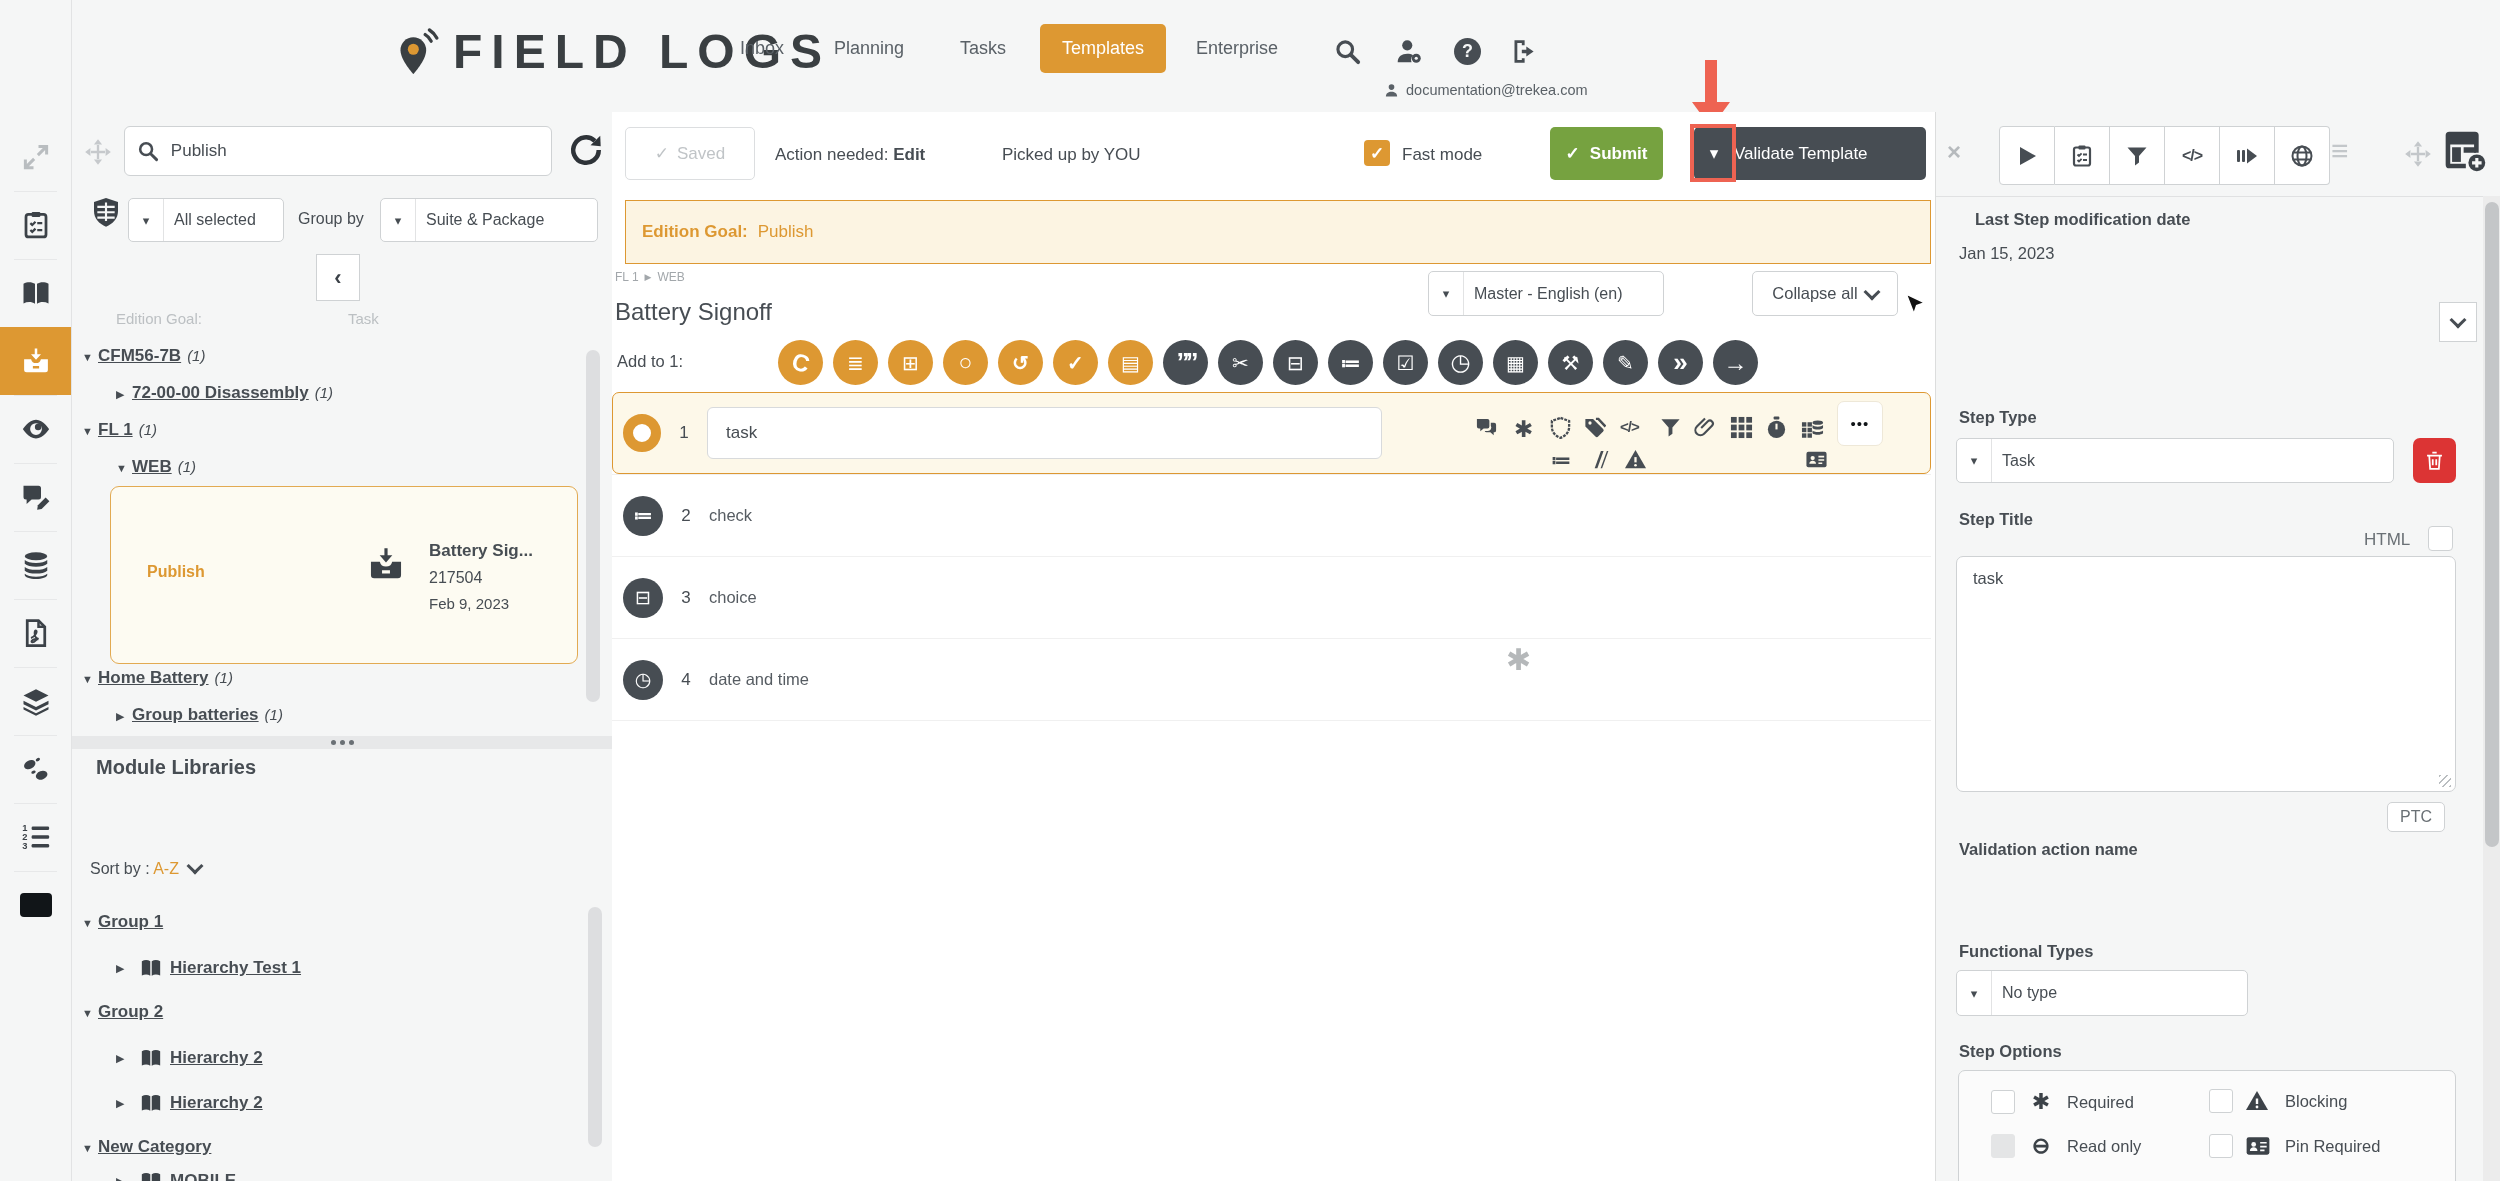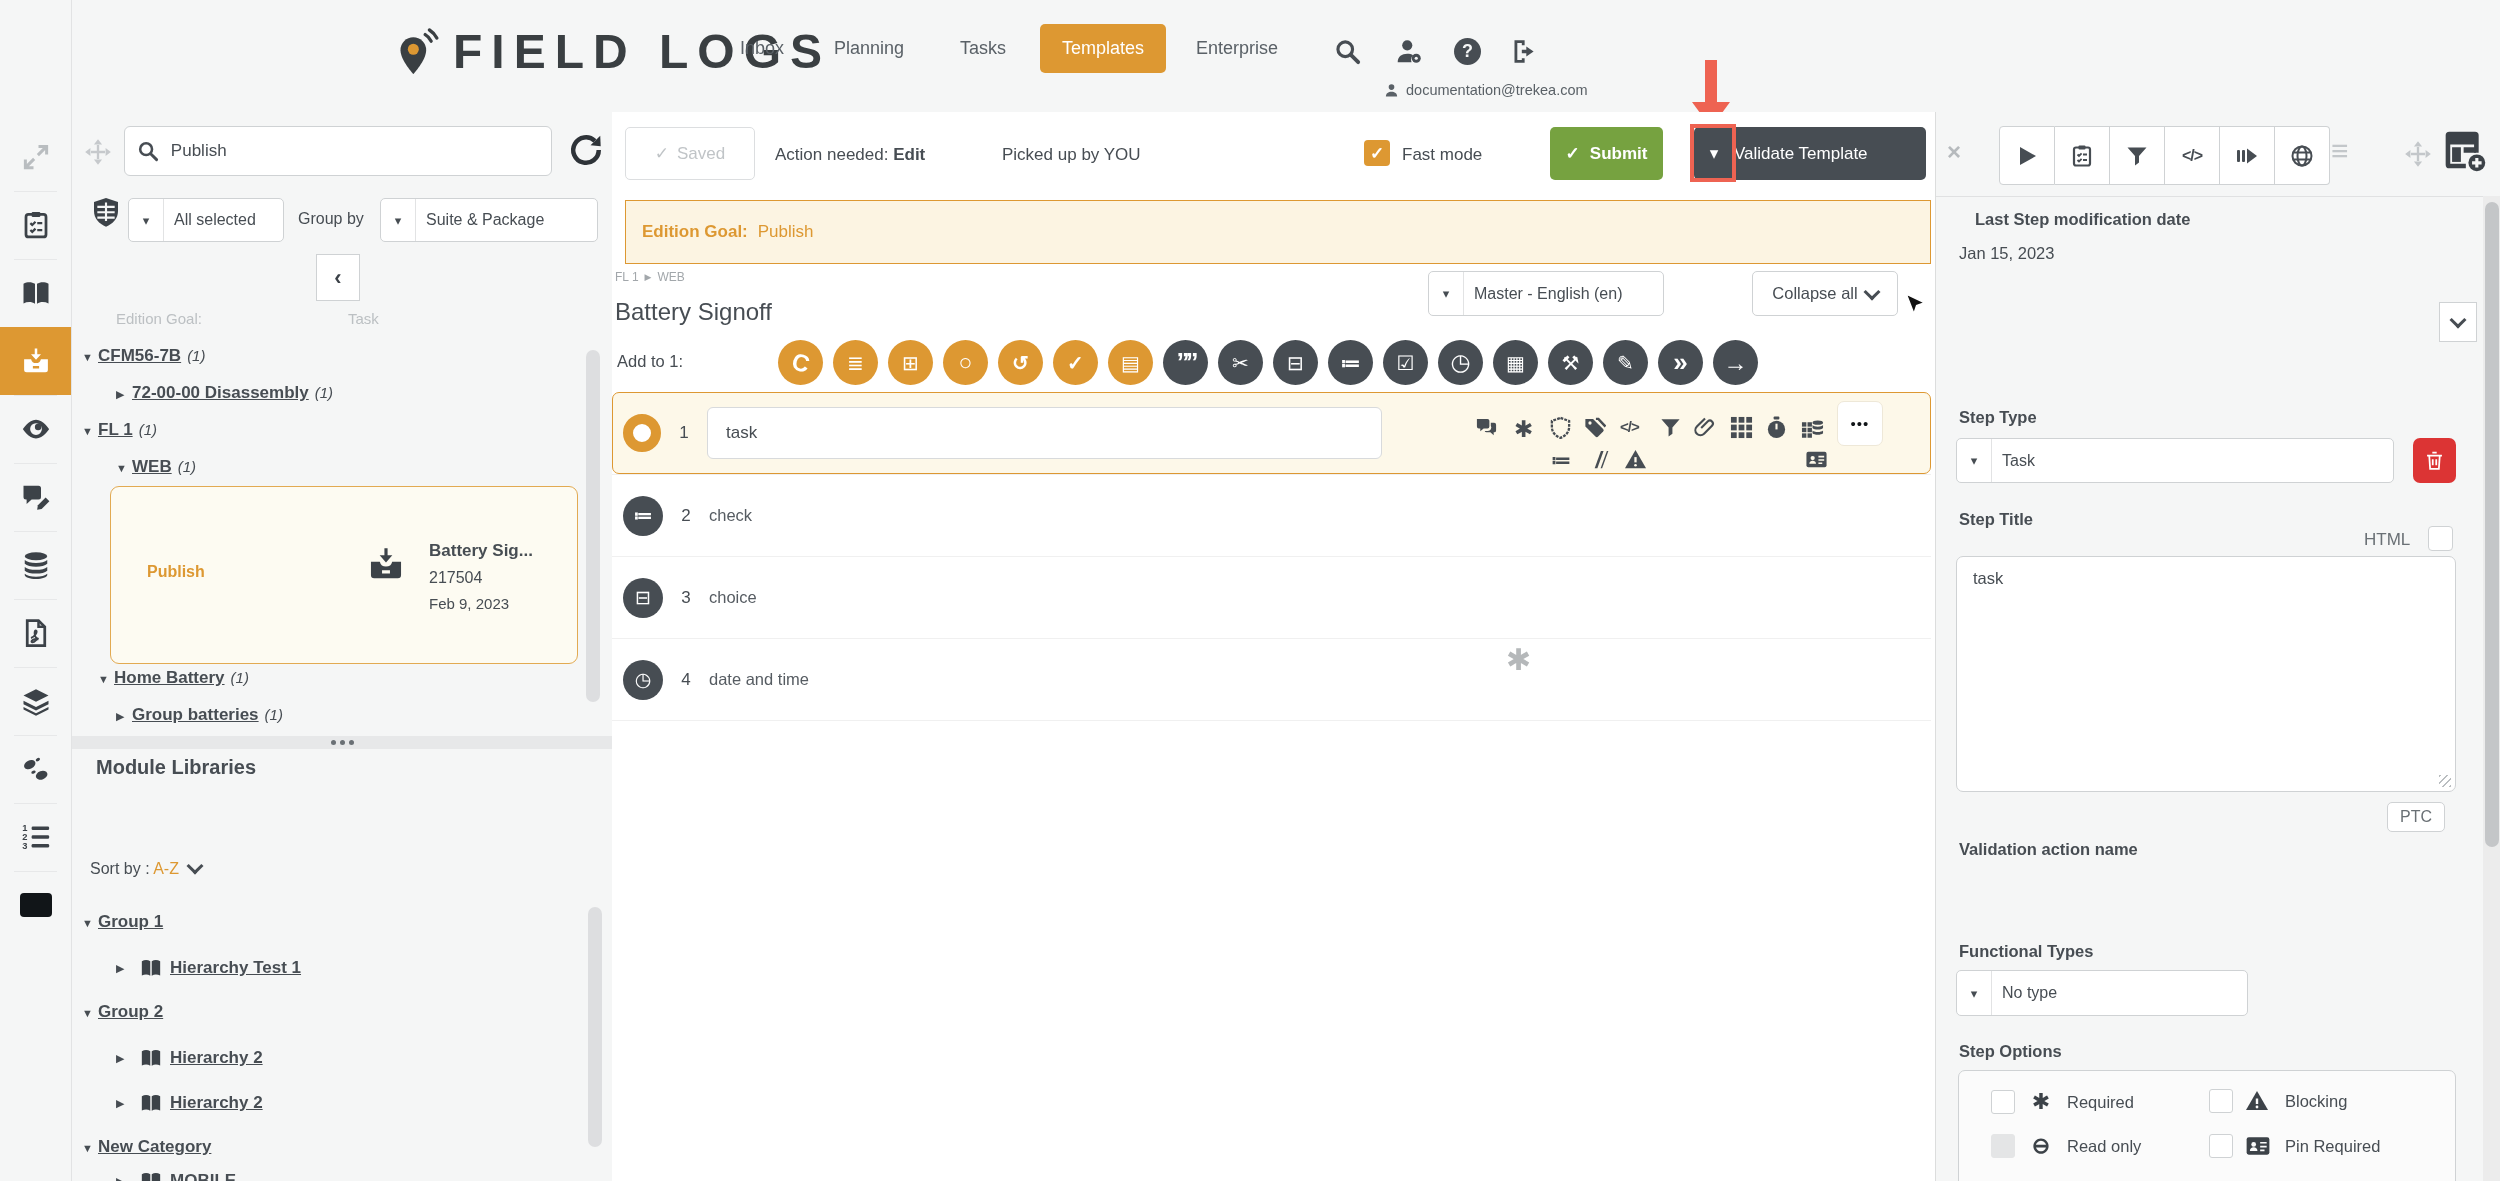--- a/index.html
+++ b/index.html
@@ -259,21 +259,21 @@
           <svg width="38" height="38" viewBox="0 0 24 24" fill="currentColor">
             <path d="M11 2h2v4.5h3L12 11 8 6.5h3z"></path>
             <path d="M2.5 10.5V19a2 2 0 0 0 2 2h15a2 2 0 0 0 2-2v-8.5h-5.6a4 4 0 0 1-7.8 0zM9.5 16h5v2h-5z"></path>
           </svg>
         </span>
       <span class="abs" style="left:318px;top:54px;font-weight:bold;font-size:17px;">Battery Sig...</span>
       <span class="abs" style="left:318px;top:82px;font-size:16px;">217504</span>
       <span class="abs" style="left:318px;top:108px;font-size:15px;">Feb 9, 2023</span>
     </div>
 
-    <div class="abs" style="left:10px;top:556px;margin-left:16px;"><span class="tri">▼</span><span class="treelbl">Home Battery</span><span class="treecount">(1)</span></div>
+    <div class="abs" style="left:10px;top:556px;"><span class="tri">▼</span><span class="treelbl">Home Battery</span><span class="treecount">(1)</span></div>
     <div class="abs" style="left:44px;top:593px;"><span class="tri">▶</span><span class="treelbl">Group batteries</span><span class="treecount">(1)</span></div>
 
     <div class="abs sbar" style="left:514px;top:238px;height:352px;"></div>
 
     <div class="abs" style="left:0;top:624px;width:540px;height:13px;background:#e7e8e9;display:flex;align-items:center;justify-content:center;gap:4px;">
       <span style="width:5px;height:5px;border-radius:50%;background:#6a7075;"></span>
         <span style="width:5px;height:5px;border-radius:50%;background:#6a7075;"></span>
         <span style="width:5px;height:5px;border-radius:50%;background:#6a7075;"></span>
     </div>
 

